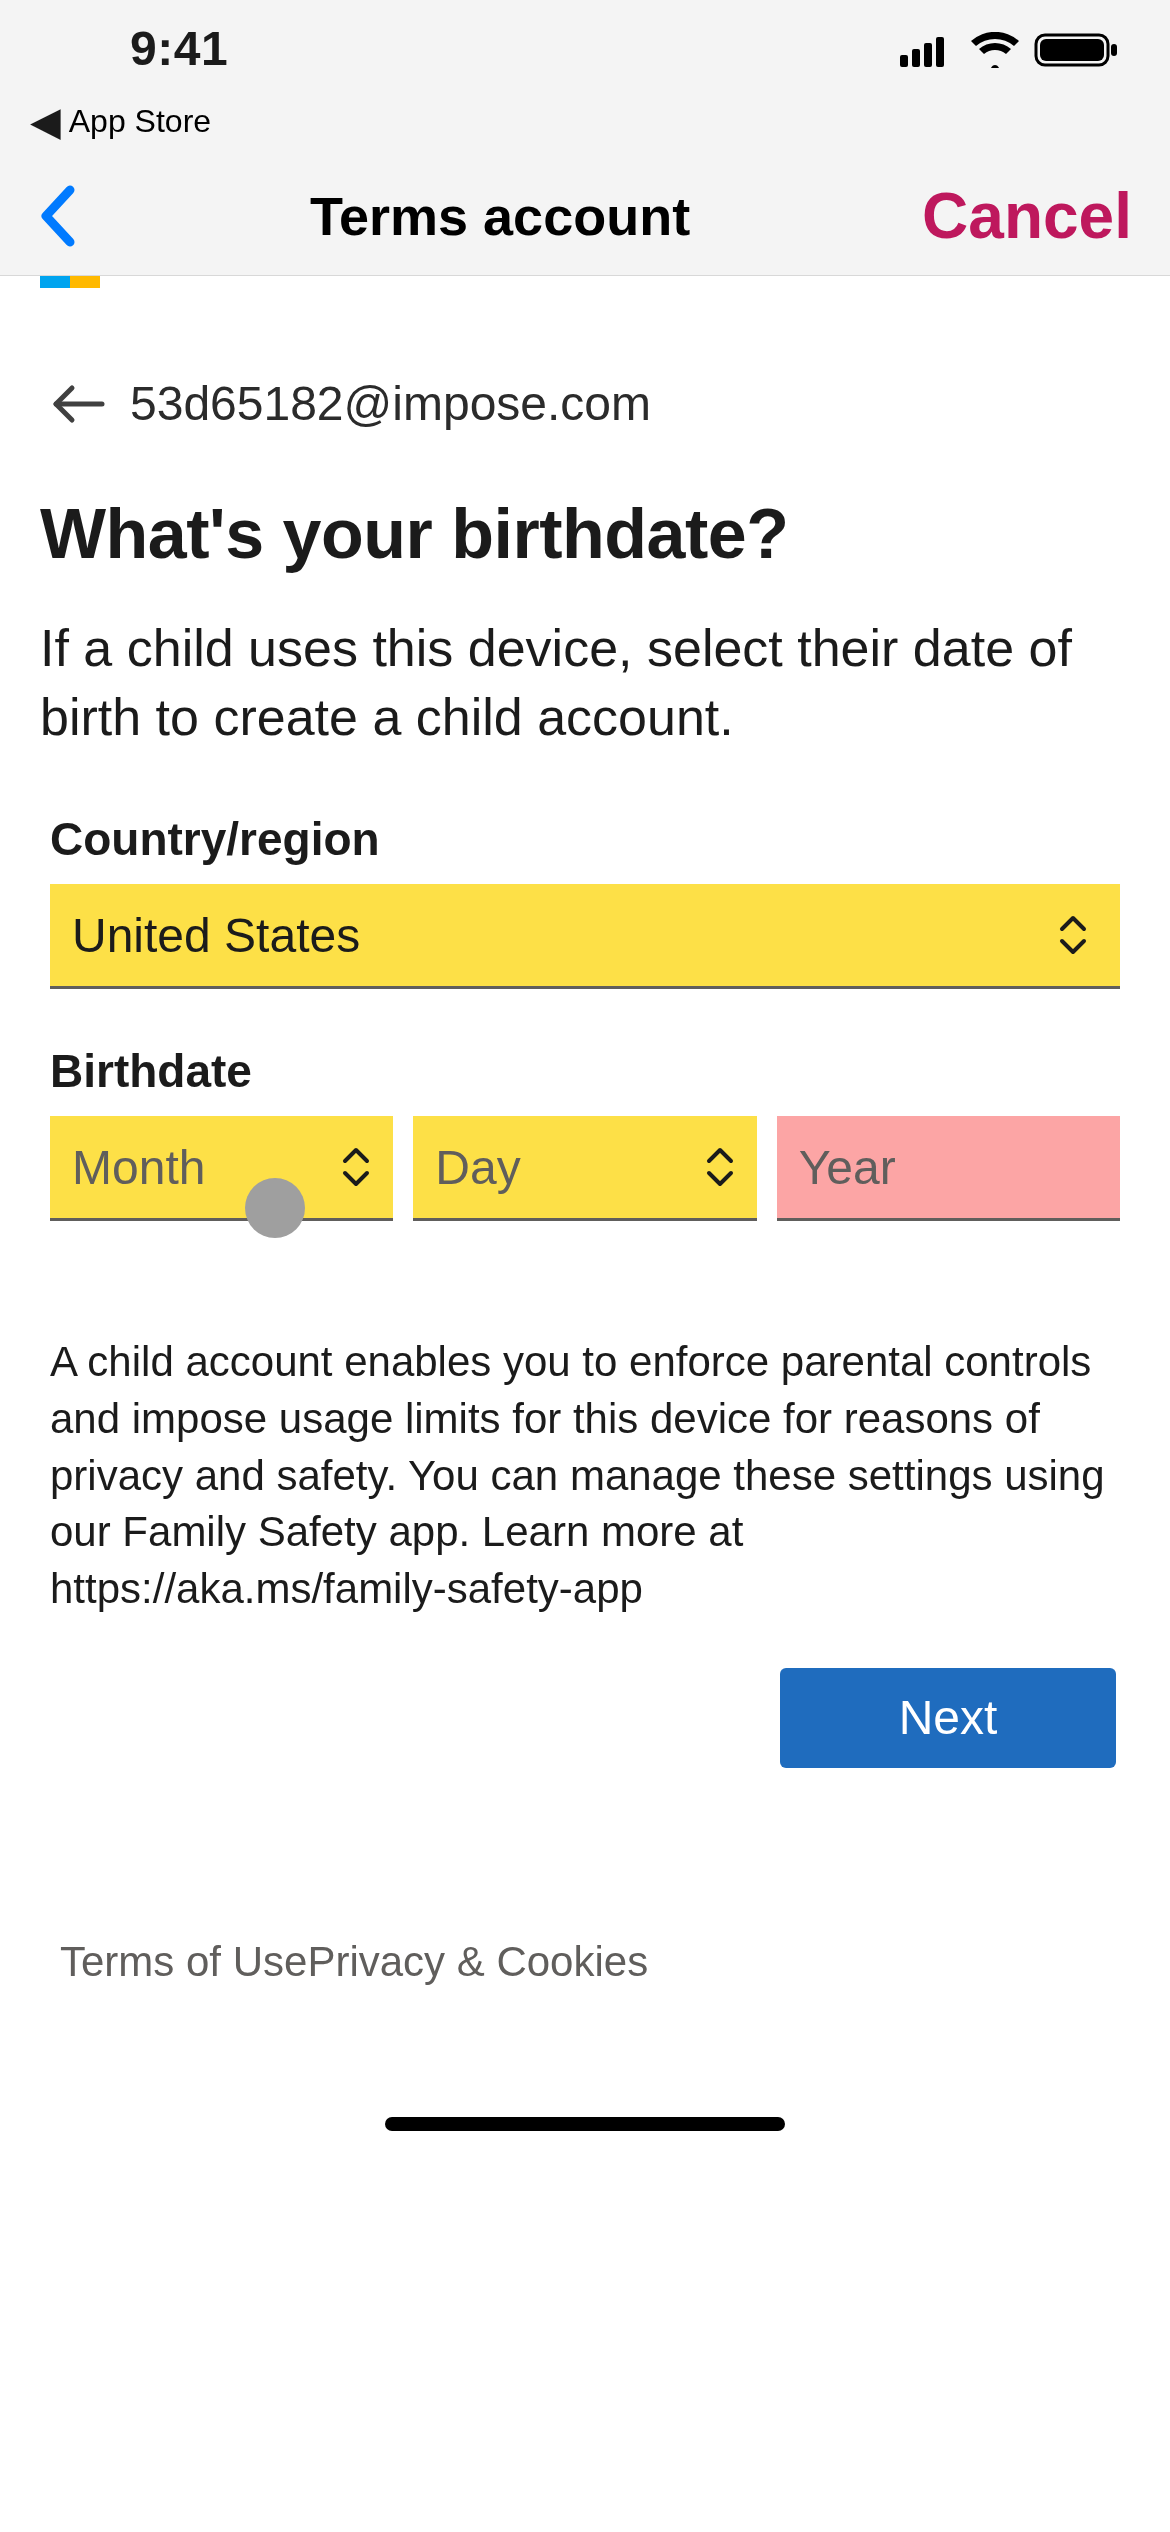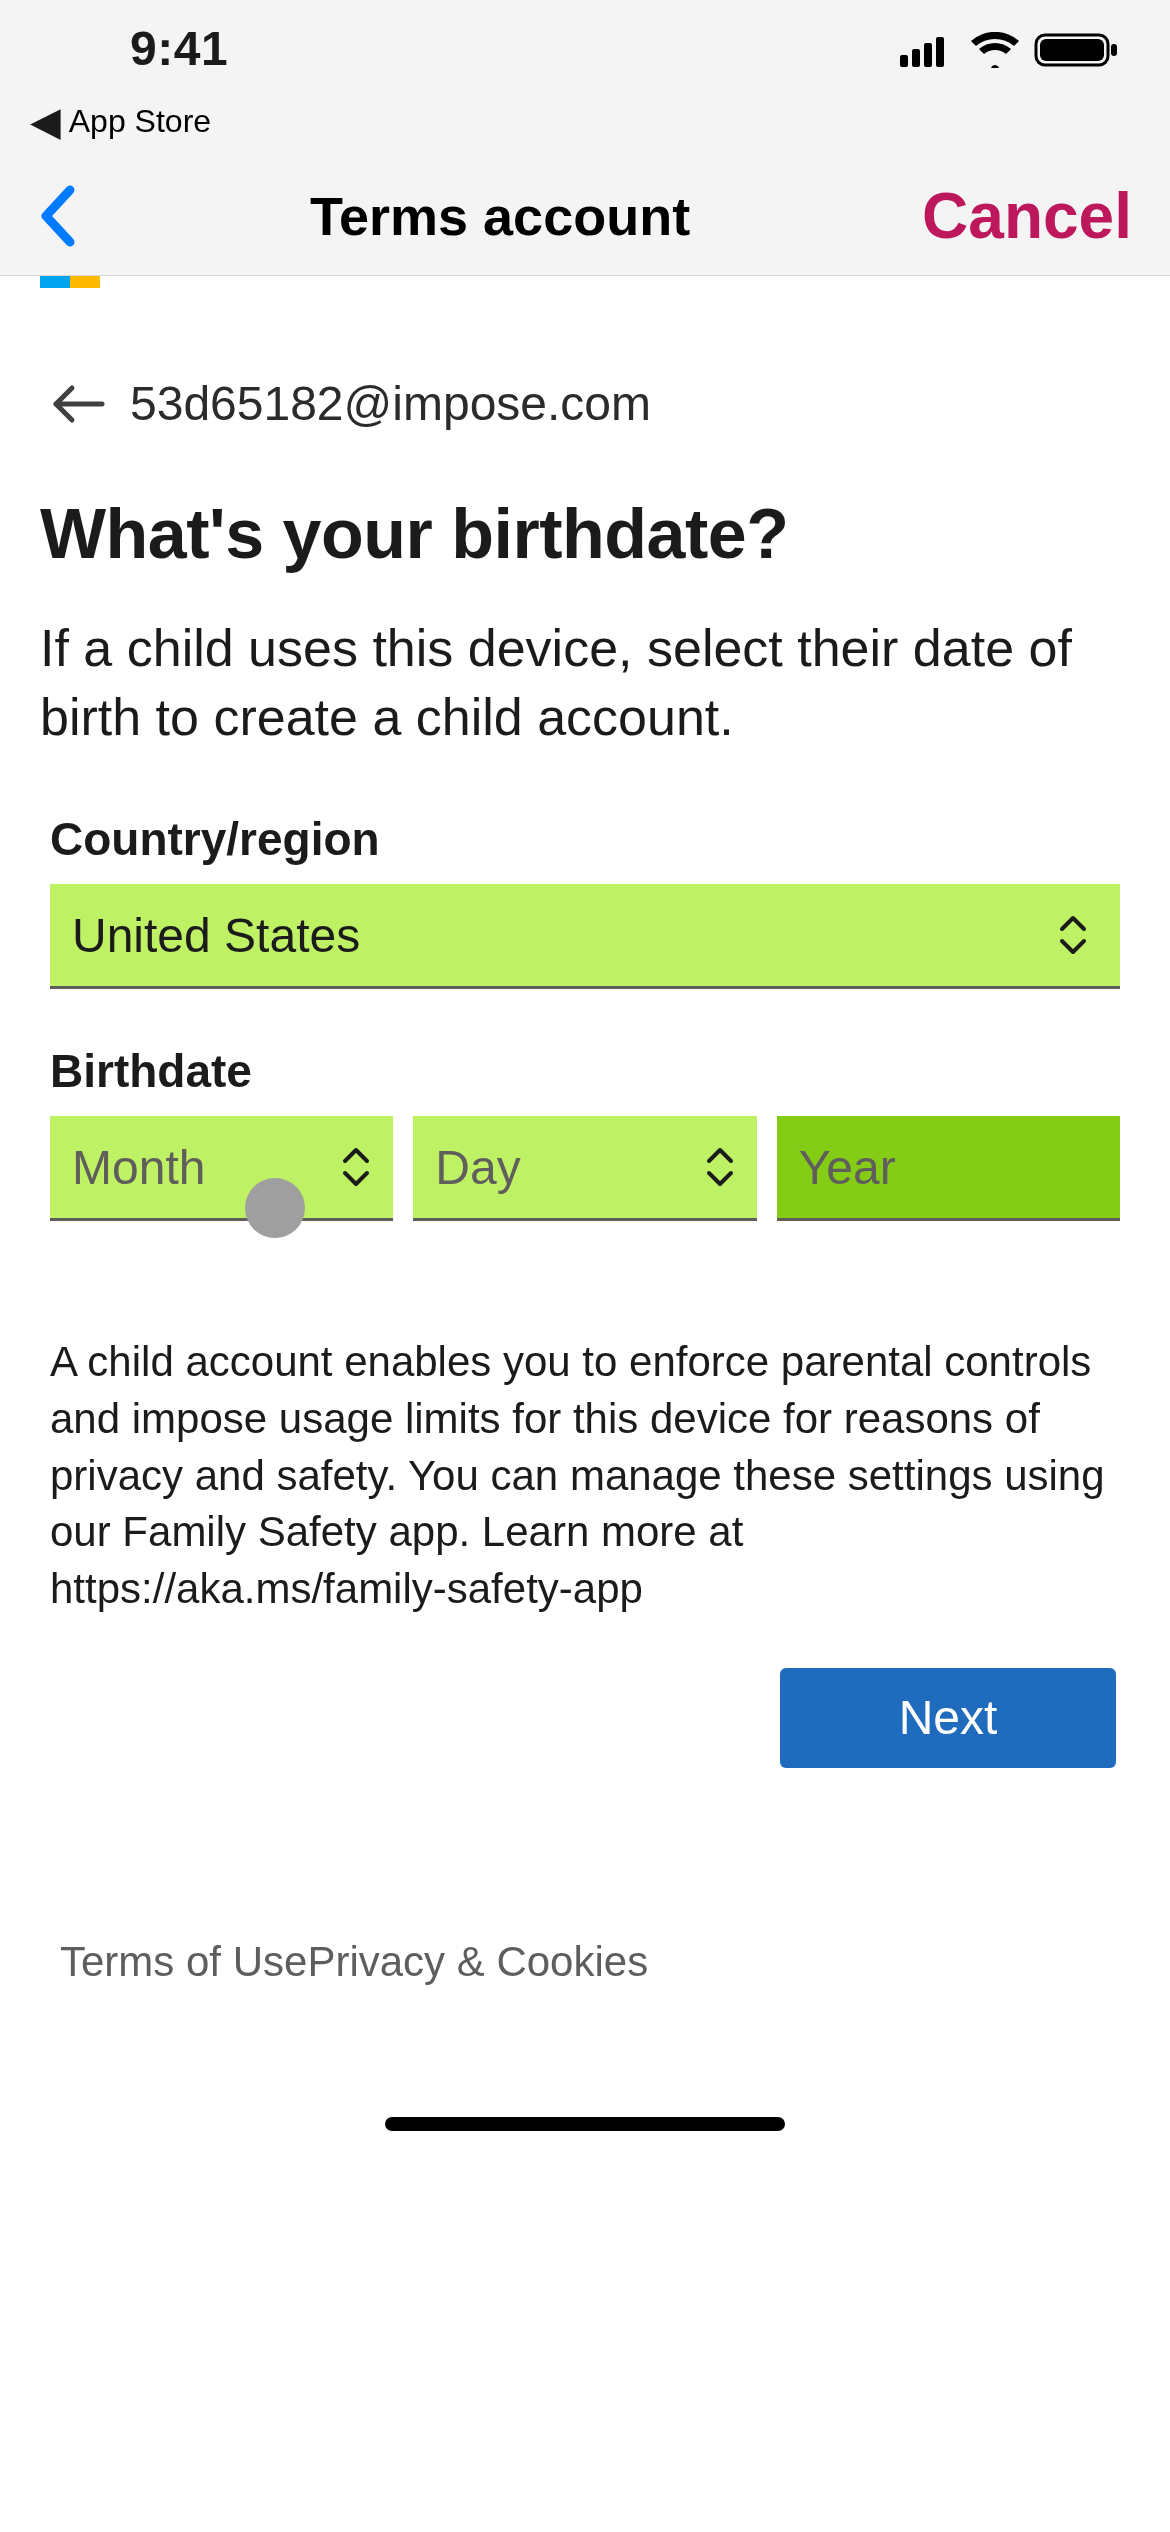--- a/index.html
+++ b/index.html
@@ -43,26 +43,26 @@
       padding: 88px 0 45px 10px;
     }
     .email-row svg { flex: 0 0 auto; }
     .email-text { font-size: 48px; color: #2b2b2b; margin-left: 24px; }
     .heading { font-size: 70px; font-weight: 700; color: #1b1b1b; padding: 18px 0 40px; letter-spacing: -0.5px; }
     .sub-text { font-size: 52px; line-height: 1.33; color: #1b1b1b; padding-bottom: 60px; }
     .form-group { padding: 0 10px 55px; }
     .form-label { font-size: 46px; font-weight: 600; color: #1b1b1b; padding-bottom: 18px; }
     .select-box {
       height: 105px;
-      background: #bef264;
+      background: #fde047;
       border-bottom: 3px solid #605e5c;
       display: flex; align-items: center; justify-content: space-between;
       padding: 0 30px 0 22px;
     }
-    .select-box.text-input { background:#84cc16; }
+    .select-box.text-input { background:#fca5a5; }
     .select-value { font-size: 48px; color: #1b1b1b; }
     .select-value.placeholder { color: #605e5c; }
     .birth-row { display:flex; gap: 20px; }
     .birth-row .select-box { flex:1 1 0; position:relative; padding: 0 20px 0 22px; gap: 22px;}
     .updown svg { display:block; }
     .touch-dot {
       position:absolute; width:60px; height:60px; border-radius:50%;
       background: #9f9f9f; bottom:-20px; left:195px;
     }
     .desc-text { font-size: 42px; line-height: 1.35; color: #1b1b1b; padding: 58px 10px 0; }

